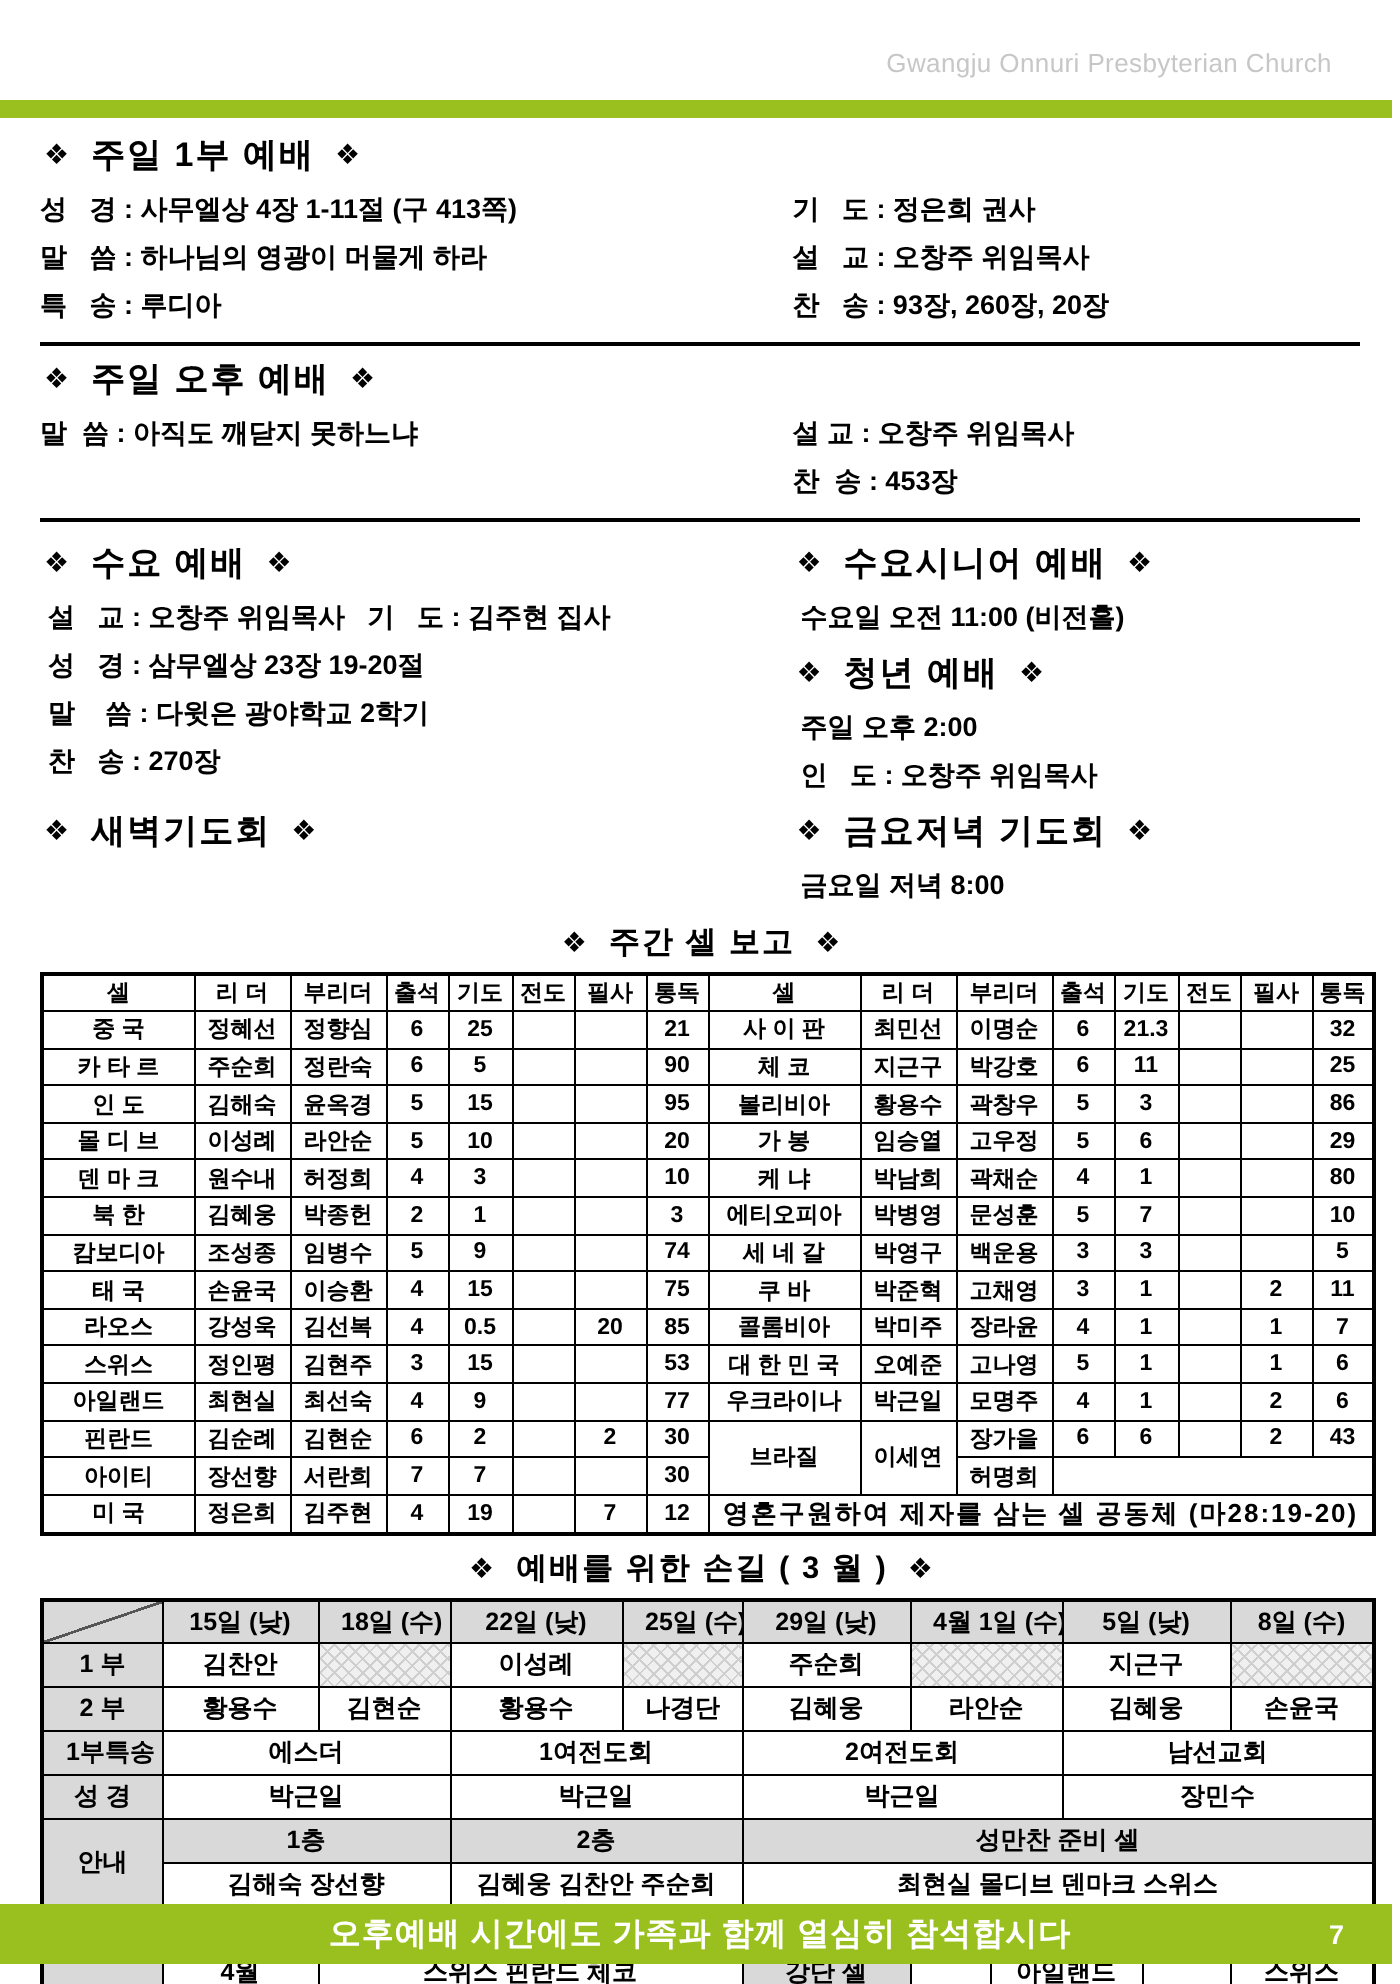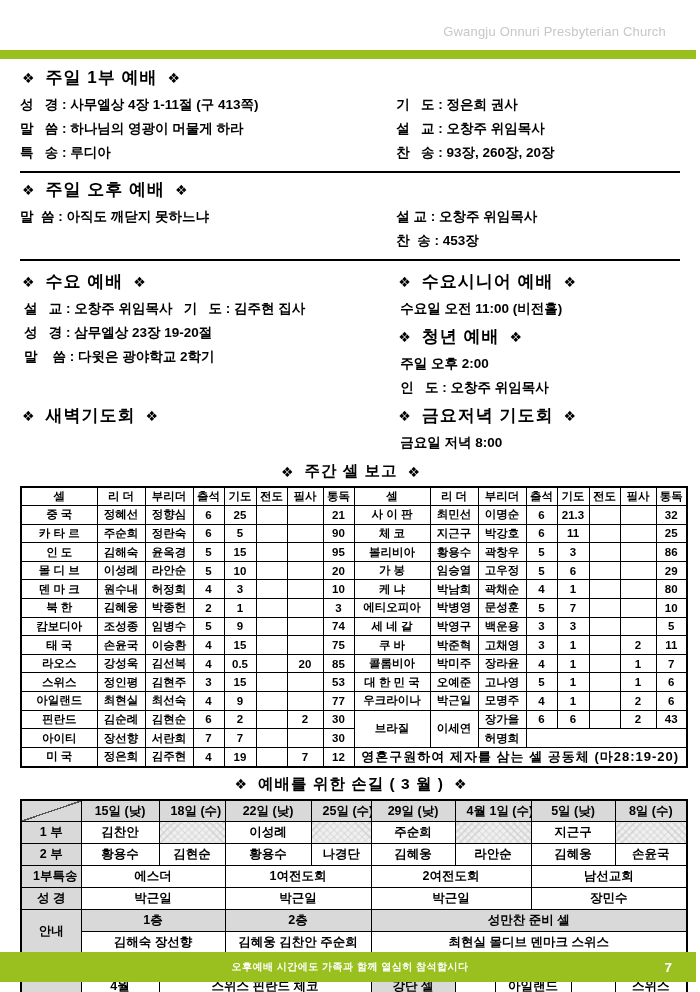--- a/index.html
+++ b/index.html
@@ -27,21 +27,21 @@
   
   .hands-table{ width:666px; border:2.5px solid #000; margin-top:2px; }
   .hands-table td, .hands-table th{ border:1px solid #000; font-size:12.5px; font-weight:bold; text-align:center; height:22px; padding:0 11px; overflow:hidden; white-space:nowrap; color:#000; }
   .g{ background:var(--gray); }
   .hatch{ background-color:#f0f0f0;
     background-image:repeating-linear-gradient(45deg,#cfcfcf 0 1px,transparent 1px 5px),
                      repeating-linear-gradient(-45deg,#cfcfcf 0 1px,transparent 1px 5px); }
   .diag{ background-color:var(--gray);
     background-image:linear-gradient(to bottom right,transparent calc(50% - .7px),#555 calc(50% - .7px) calc(50% + .7px),transparent calc(50% + .7px)); }
   .bar-footer{ position:absolute; top:952px; left:0; width:700px; height:30px; background:var(--accent); display:flex; align-items:center; }
-  .footer-msg{ flex:1; text-align:center; color:#fff; font-size:10px; font-weight:600; letter-spacing:.5px; }
+  .footer-msg{ flex:1; text-align:center; color:#fff; font-size:16px; font-weight:600; letter-spacing:.5px; }
   .footer-page{ position:absolute; right:28px; color:#fff; font-size:13.5px; font-weight:600; }
 </style>
 </head>
 <body>
 
 <div class="page">
 
   <div class="church-name">Gwangju Onnuri Presbyterian Church</div>
   <div class="bar-top"></div>
 
@@ -85,20 +85,21 @@
     <div class="mid-grid">
       <div>
         <div class="sec-title">
           <span class="orn">❖</span>
           <span>수요 예배</span>
           <span class="orn">❖</span>
         </div>
         <div class="line sub-line">설   교 : 오창주 위임목사   기   도 : 김주현 집사</div>
         <div class="line sub-line">성   경 : 삼무엘상 23장 19-20절</div>
         <div class="line sub-line">말    씀 : 다윗은 광야학교 2학기</div>
+        <div class="line sub-line">찬   송 : 270장</div>
       </div>
       <div>
         <div class="sec-title">
           <span class="orn">❖</span>
           <span>수요시니어 예배</span>
           <span class="orn">❖</span>
         </div>
         <div class="line sub-line">수요일 오전 11:00 (비전홀)</div>
         <div class="sec-title">
           <span class="orn">❖</span>

